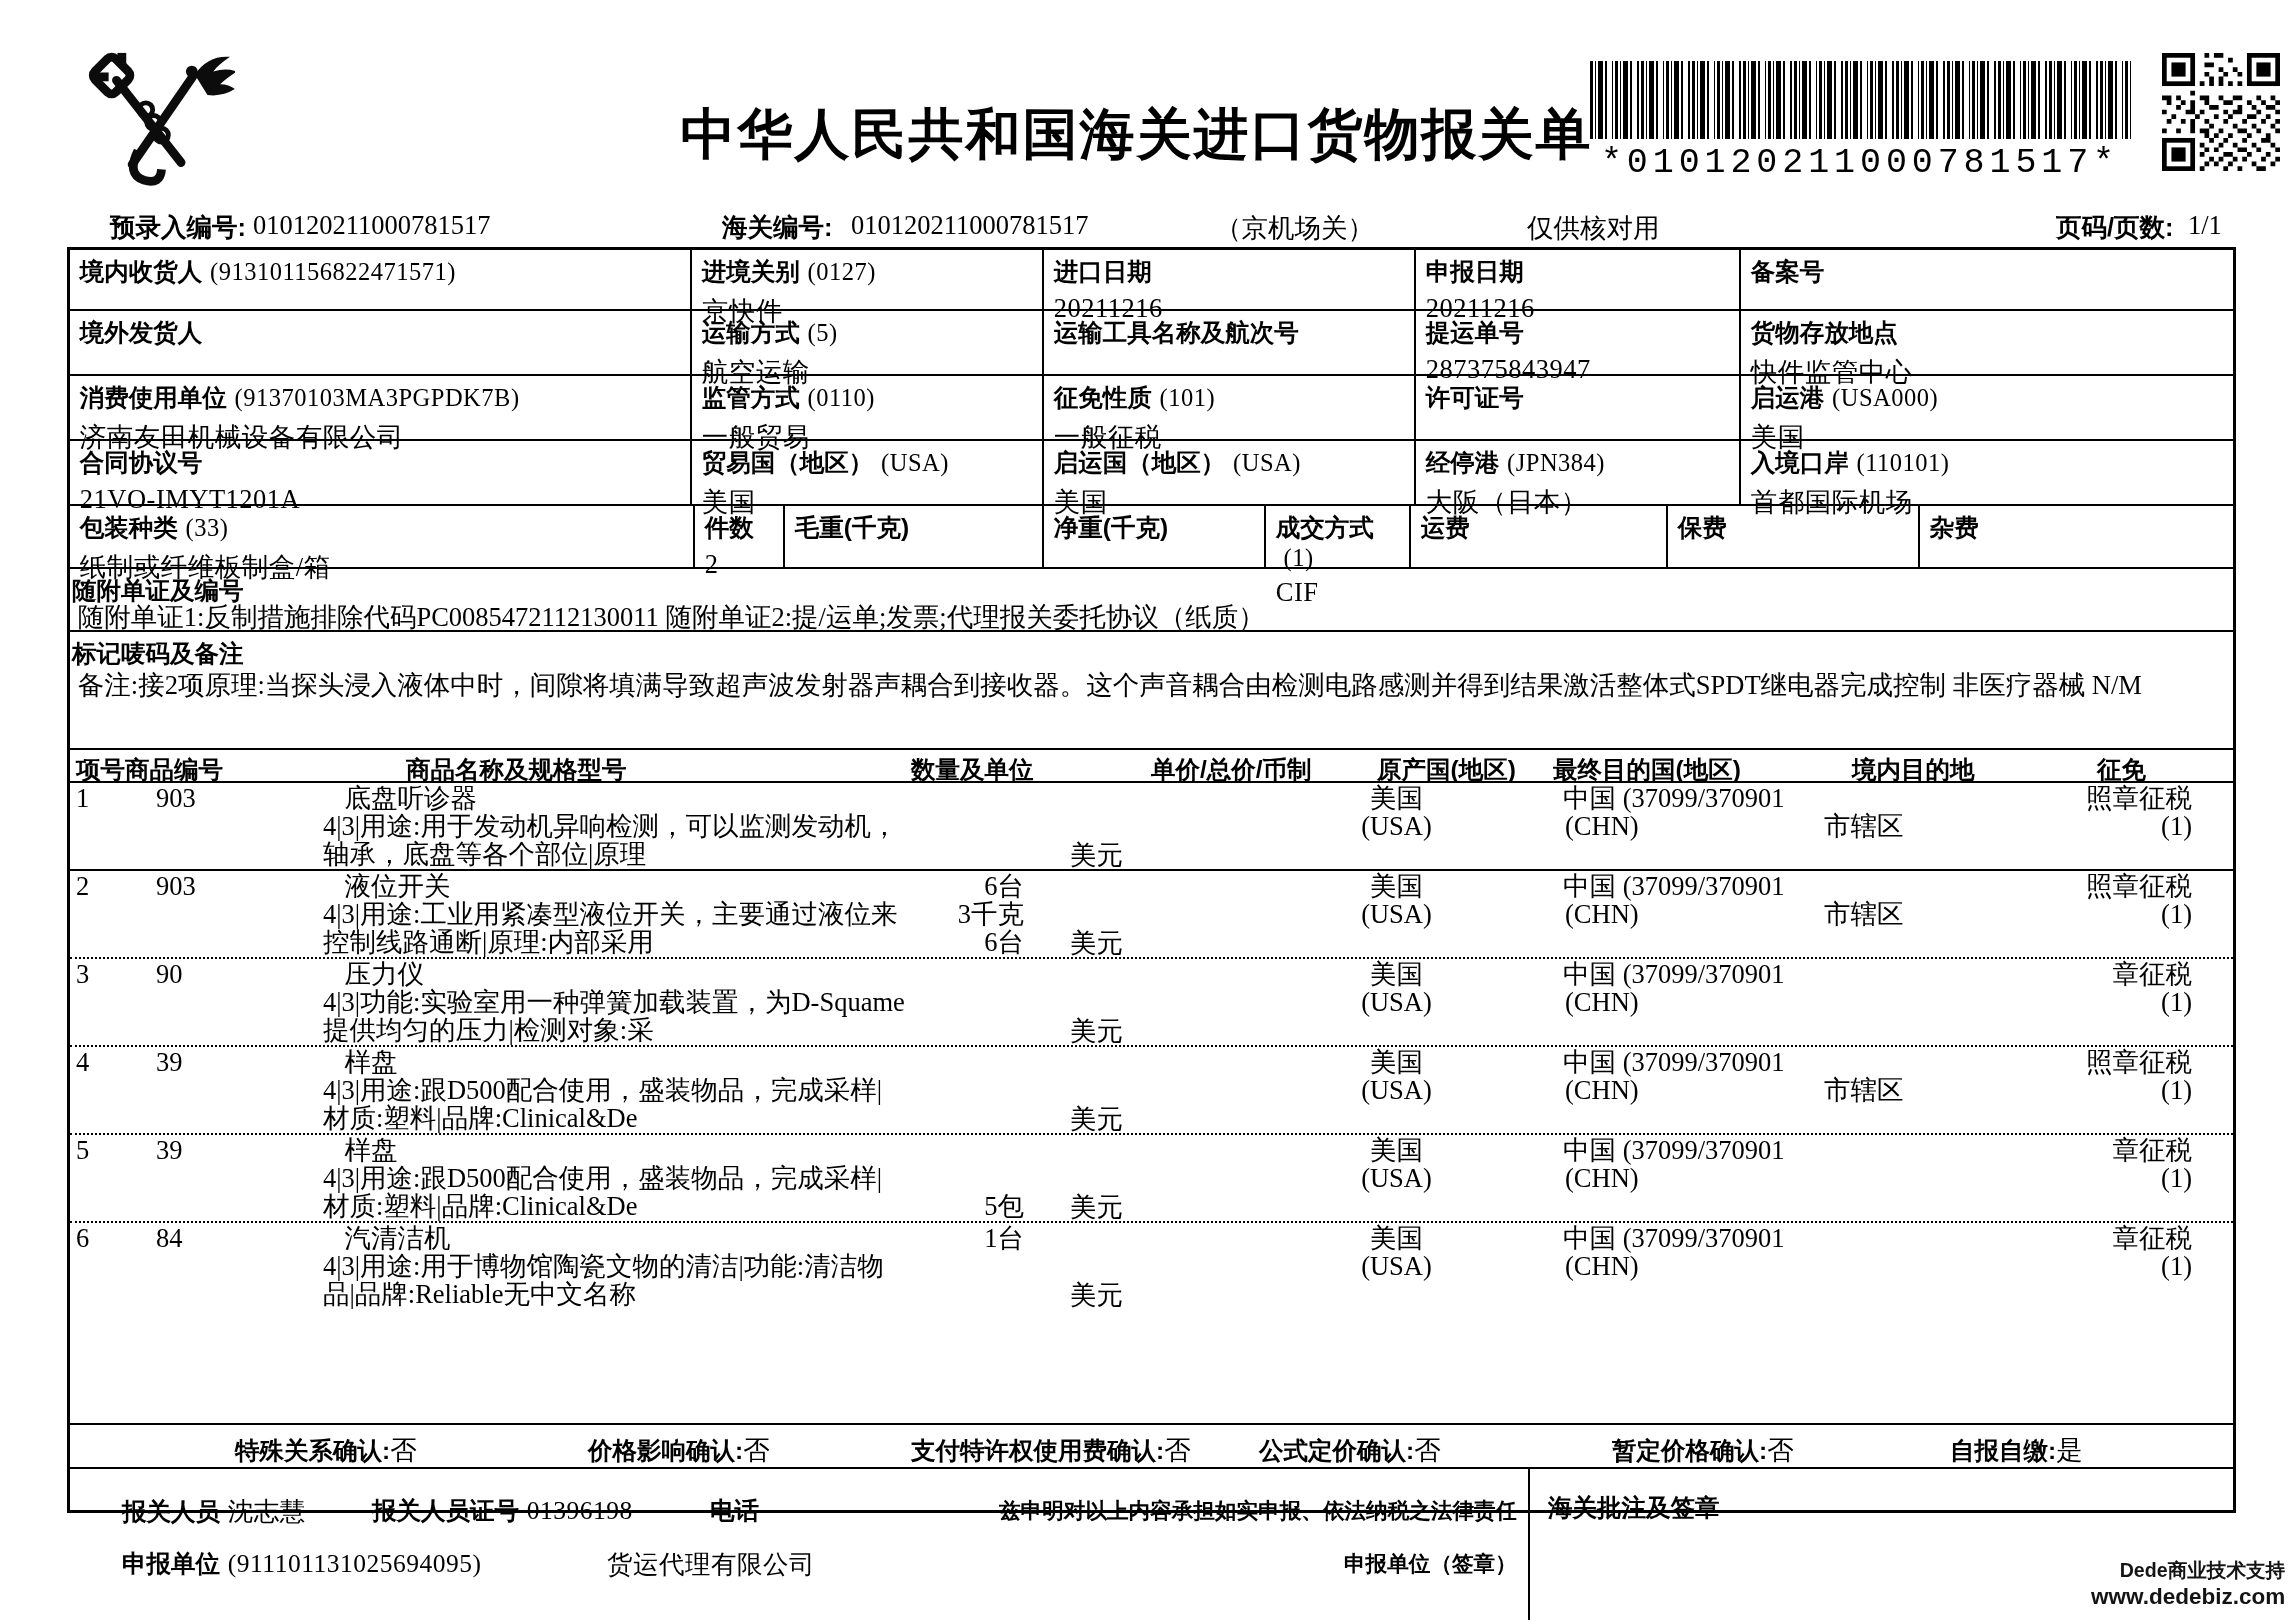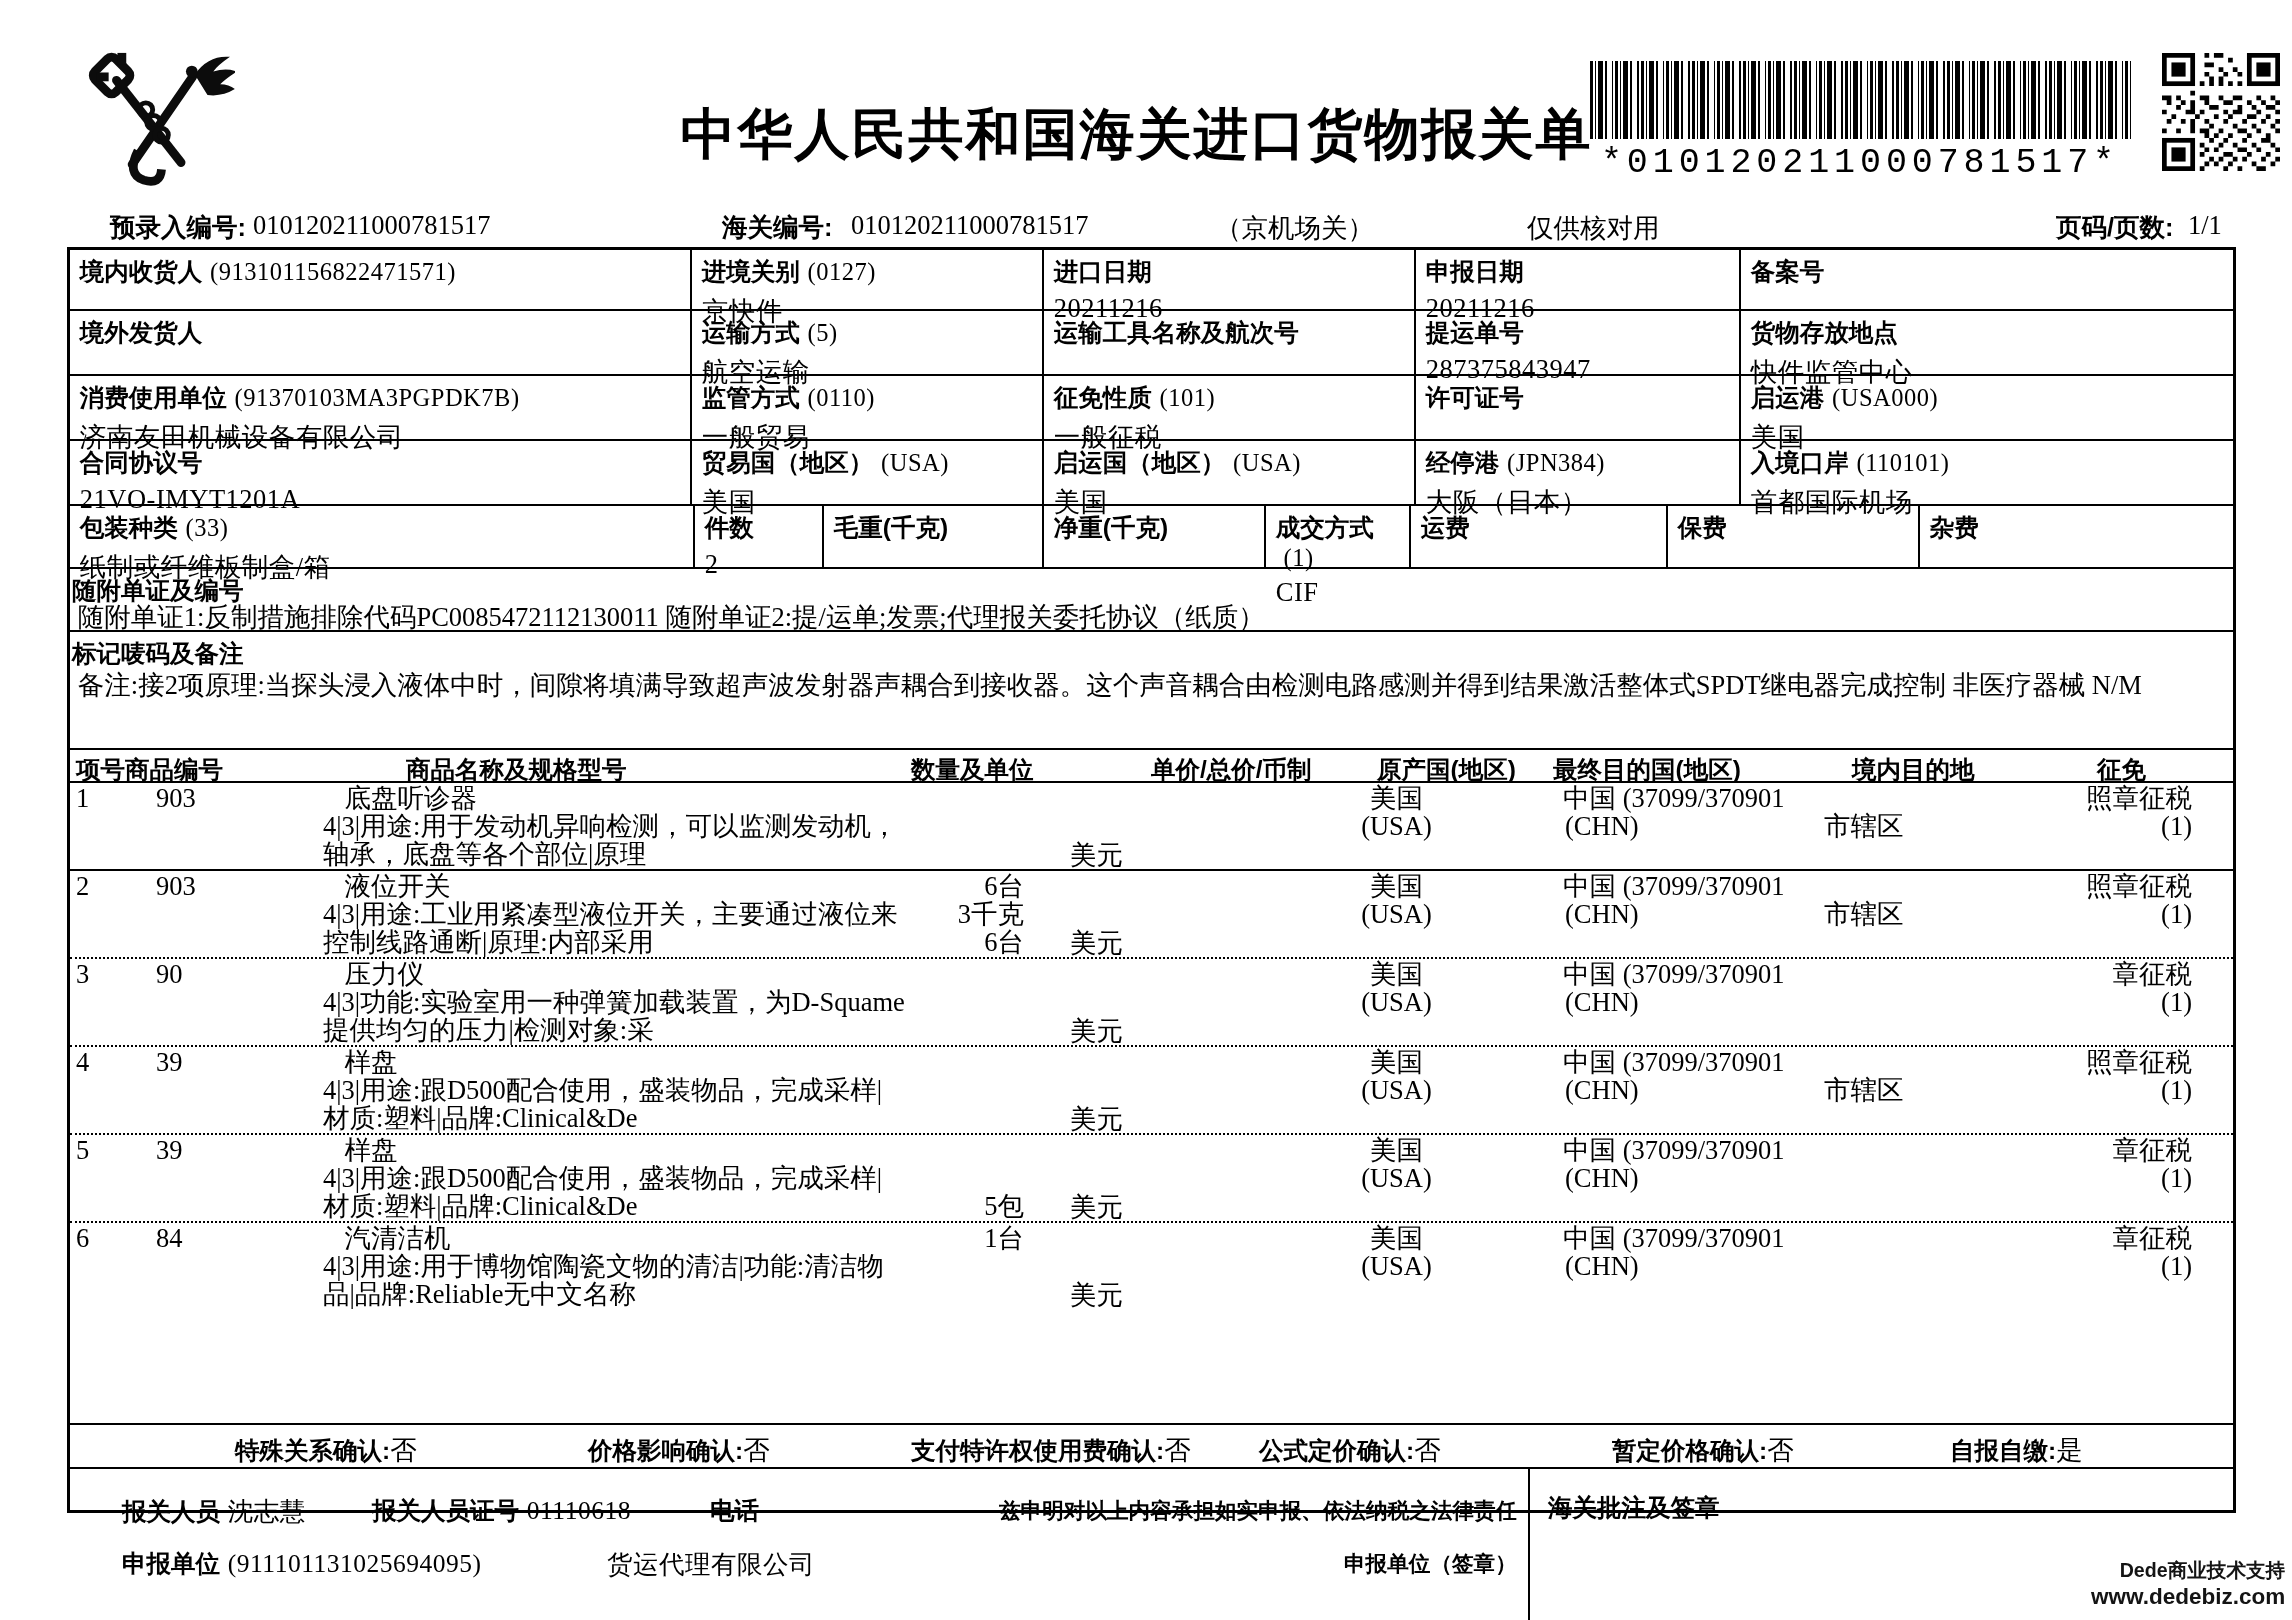--- a/index.html
+++ b/index.html
@@ -225,21 +225,21 @@
 
   <div class="frow" style="height:63px">
     <div class="fcell" style="left:0;width:623px">
       <div><span class="flabel">包装种类</span><span class="fcode">(33)</span></div>
       <div class="fvalue">纸制或纤维板制盒/箱</div>
     </div>
     <div class="fcell bl" style="left:623px;width:124px">
       <div><span class="flabel">件数</span></div>
       <div class="fvalue">2</div>
     </div>
-    <div class="fcell bl" style="left:752px;width:224px">
+    <div class="fcell bl" style="left:713px;width:224px">
       <div><span class="flabel">毛重(千克)</span></div>
       <div class="fvalue"></div>
     </div>
     <div class="fcell bl" style="left:972px;width:222px">
       <div><span class="flabel">净重(千克)</span></div>
       <div class="fvalue"></div>
     </div>
     <div class="fcell bl" style="left:1194px;width:145px">
       <div><span class="flabel">成交方式</span><span class="fcode">(1)</span></div>
       <div class="fvalue">CIF</div>
@@ -448,21 +448,21 @@
     <span class="citem" style="left:165px"><span class="clabel">特殊关系确认:</span><span class="cvalue">否</span></span>
     <span class="citem" style="left:518px"><span class="clabel">价格影响确认:</span><span class="cvalue">否</span></span>
     <span class="citem" style="left:841px"><span class="clabel">支付特许权使用费确认:</span><span class="cvalue">否</span></span>
     <span class="citem" style="left:1189px"><span class="clabel">公式定价确认:</span><span class="cvalue">否</span></span>
     <span class="citem" style="left:1542px"><span class="clabel">暂定价格确认:</span><span class="cvalue">否</span></span>
     <span class="citem" style="left:1880px"><span class="clabel">自报自缴:</span><span class="cvalue">是</span></span>
   </div>
 
   <div class="bottom">
     <span class="abs nw" style="left:52px;top:24.5px"><span class="blabel">报关人员</span><span class="bval">沈志慧</span></span>
-    <span class="abs nw" style="left:302px;top:24.5px"><span class="blabel">报关人员证号</span><span class="bval">01110618</span></span>
+    <span class="abs nw" style="left:302px;top:24.5px"><span class="blabel">报关人员证号</span><span class="bval">01396198</span></span>
     <span class="abs blabel" style="left:640px;top:24.5px">电话</span>
     <span class="abs bsmall" style="left:929px;top:26.5px">兹申明对以上内容承担如实申报、依法纳税之法律责任</span>
     <span class="abs nw" style="left:52px;top:78px"><span class="blabel">申报单位</span><span class="bval">(911101131025694095)</span></span>
     <span class="abs bval" style="left:537px;top:78px;margin-left:0">货运代理有限公司</span>
     <span class="abs bsmall" style="left:1274px;top:80px">申报单位（签章）</span>
     <div class="bdiv"></div>
     <span class="abs blabel" style="left:1478px;top:21.6px">海关批注及签章</span>
   </div>
 </div>
 

